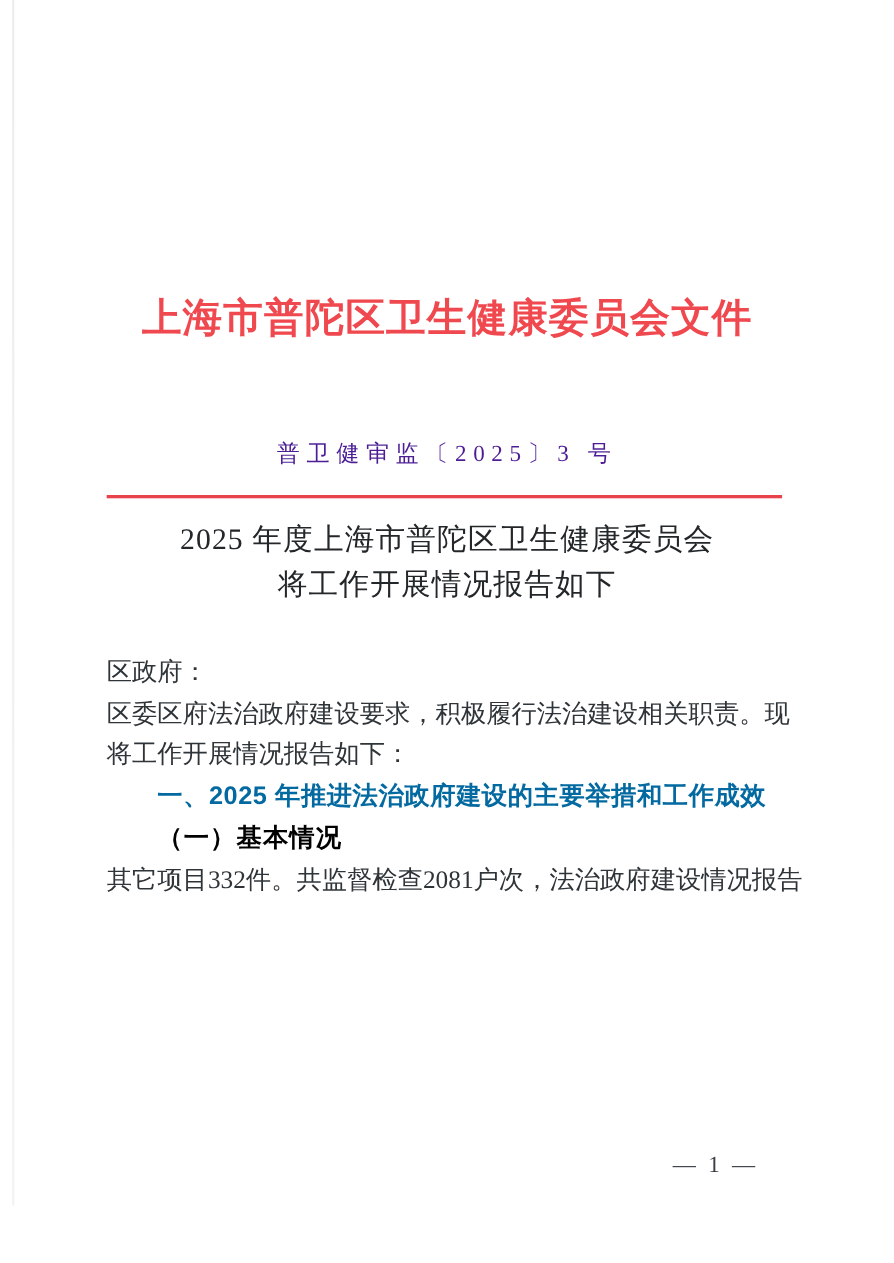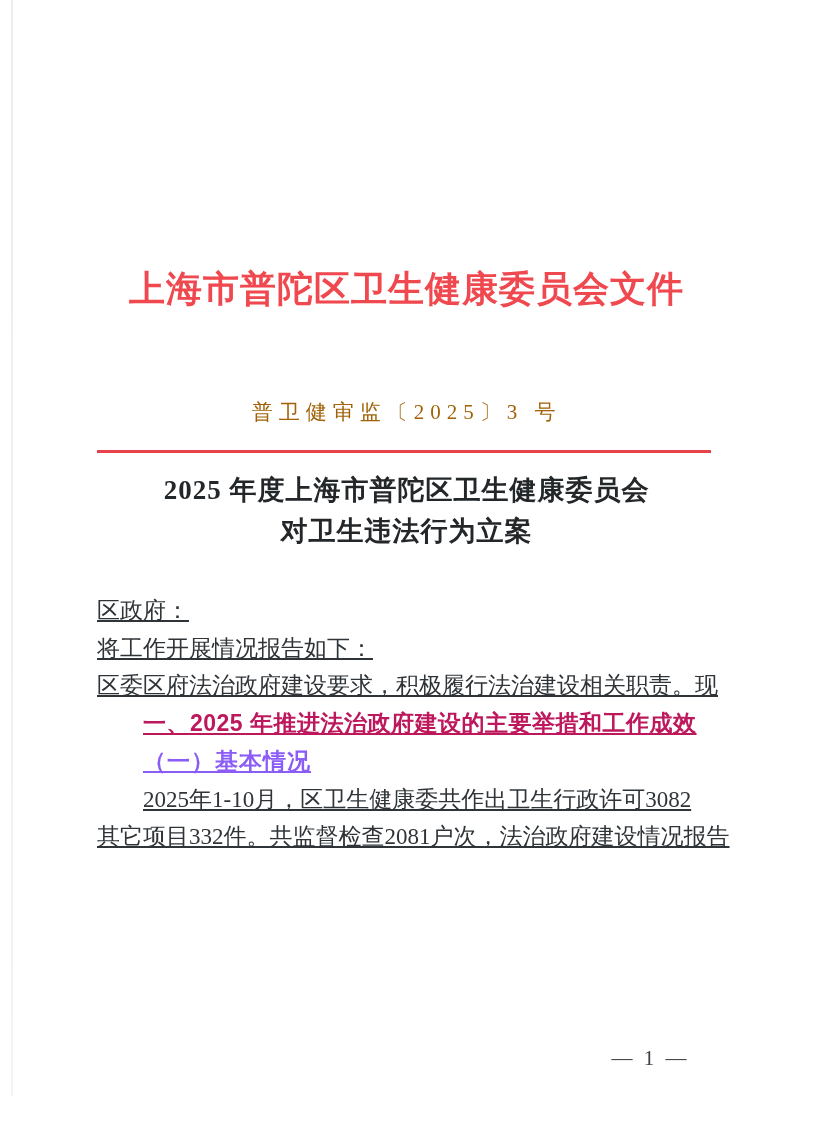--- a/index.html
+++ b/index.html
@@ -36,62 +36,62 @@
     white-space: nowrap;
   }
   .doc-number {
     position: absolute;
     top: 398px;
     left: 0;
     width: 813px;
     text-align: center;
     font-size: 21px;
     letter-spacing: 6px;
-    color: #a16207;
+    color: #4c1d95;
   }
   .red-divider {
     position: absolute;
     top: 450px;
     left: 97px;
     width: 614px;
     height: 3px;
     background: #e8434a;
   }
   .document-title {
     position: absolute;
     top: 470px;
     left: 60px;
     width: 693px;
     text-align: center;
-    font-weight: 700;
+    font-weight: 400;
     font-size: 27px;
     line-height: 41px;
     color: #23272a;
     letter-spacing: 1px;
   }
   .document-body {
     position: absolute;
     top: 592px;
     left: 97px;
     width: 618px;
     font-size: 23px;
     line-height: 37.7px;
     color: #2f3438;
   }
-  .body-line { white-space: nowrap; text-decoration: underline; }
+  .body-line { white-space: nowrap; }
   .body-line.indent { padding-left: 46px; }
   .body-line.heading1 {
     font-weight: 700;
     font-family: "Liberation Sans", "DejaVu Sans", sans-serif;
-    color: #be185d;
+    color: #0369a1;
     letter-spacing: 0.5px;
   }
   .body-line.heading2 {
     font-weight: 700;
-    color: #8b5cf6;
+    color: #000000;
     letter-spacing: 1px;
   }
   .page-number {
     position: absolute;
     top: 1046px;
     left: 588px;
     width: 125px;
     text-align: center;
     font-size: 21px;
     letter-spacing: 3px;
@@ -107,28 +107,27 @@
   <div class="page-edge-line"></div>
 
   <h1 class="banner-title">上海市普陀区卫生健康委员会文件</h1>
 
   <div class="doc-number">普卫健审监〔2025〕3 号</div>
 
   <div class="red-divider"></div>
 
   <div class="document-title">
     <div>2025 年度上海市普陀区卫生健康委员会</div>
-    <div>对卫生违法行为立案</div>
+    <div>将工作开展情况报告如下</div>
   </div>
 
   <div class="document-body">
     <div class="body-line">区政府：</div>
+    <div class="body-line">区委区府法治政府建设要求，积极履行法治建设相关职责。现</div>
     <div class="body-line">将工作开展情况报告如下：</div>
-    <div class="body-line">区委区府法治政府建设要求，积极履行法治建设相关职责。现</div>
     <div class="body-line indent heading1">一、2025 年推进法治政府建设的主要举措和工作成效</div>
     <div class="body-line indent heading2">（一）基本情况</div>
-    <div class="body-line indent">2025年1-10月，区卫生健康委共作出卫生行政许可3082</div>
     <div class="body-line">其它项目332件。共监督检查2081户次，法治政府建设情况报告</div>
   </div>
 
   <div class="page-number">— 1 —</div>
 
 </div>
 
 </body></html>

